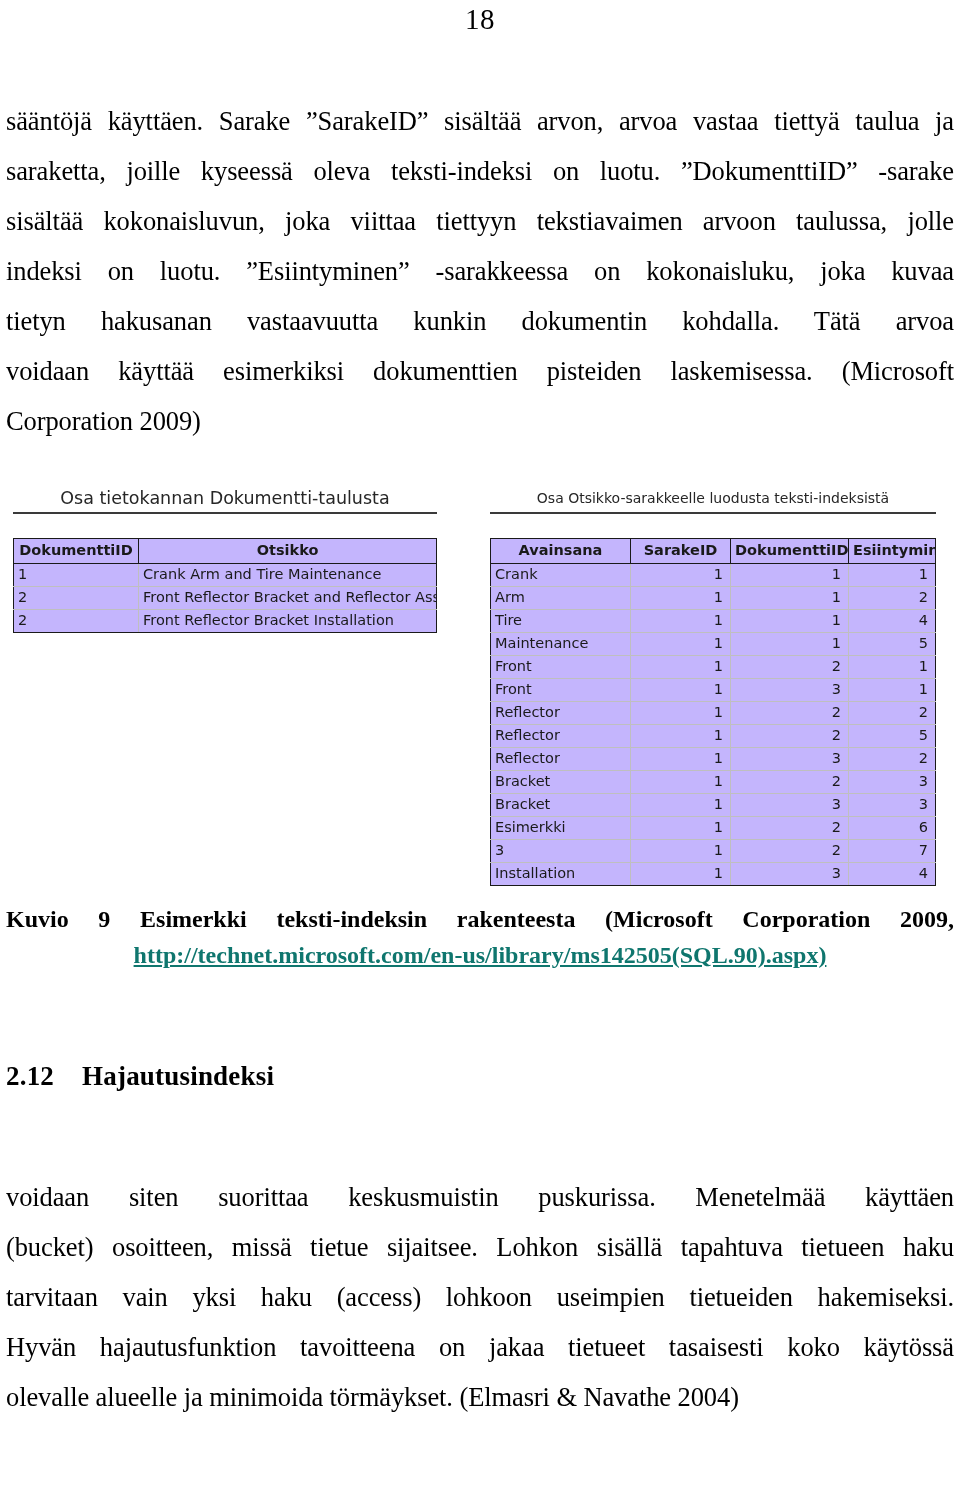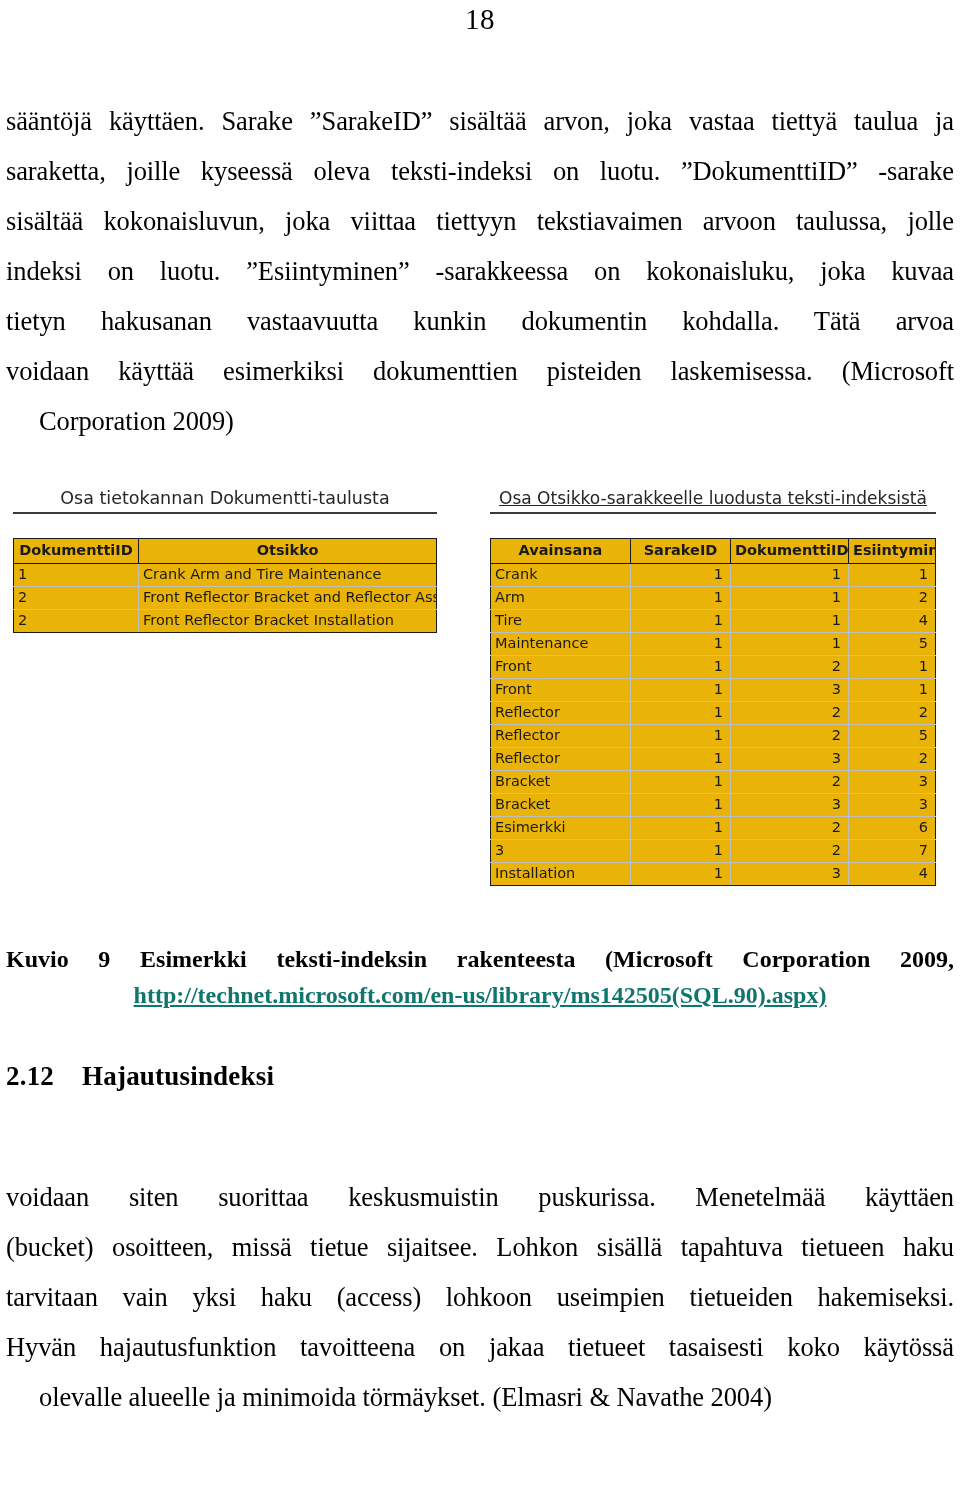--- a/index.html
+++ b/index.html
@@ -65,35 +65,35 @@
   .fig-title {
     font-size: 17.5px;
     line-height: 22px;
     text-align: center;
     color: #262626;
     white-space: nowrap;
     padding-bottom: 3px;
     font-weight: 400;
   }
   .fig-panel.left .fig-title { font-size: 17.5px; }
-  .fig-panel.right .fig-title { font-size: 17px; text-decoration: underline; }
+  .fig-panel.right .fig-title { font-size: 14px; }
 
   .fig-rule {
     height: 0;
     border-top: 2.5px solid #3a3a3a;
     margin-bottom: 24px;
   }
 
   table.xltable {
     border-collapse: collapse;
     width: 100%;
     table-layout: fixed;
     font-size: 14.5px;
     color: #1a1a1a;
-    background: #eab308;
+    background: #c4b5fd;
   }
   table.xltable th,
   table.xltable td {
     border: 1px solid #bfbfbf;
     padding: 1px 4px 2px 4px;
     height: 19px;
     line-height: 17px;
     overflow: hidden;
     white-space: nowrap;
   }
@@ -125,21 +125,20 @@
   .caption {
     position: absolute;
     left: 6px;
     top: 902px;
     width: 948px;
     font-size: 24px;
     line-height: 34px;
     font-weight: 700;
     text-align: justify;
     text-justify: inter-word;
-    margin-top: 40px;
   }
   .caption .cap-line1 {
     display: block;
     text-align: justify;
     text-align-last: justify;
     letter-spacing: 0px;
   }
   .caption .cap-line2 {
     display: block;
     text-align: center;
@@ -167,32 +166,31 @@
   
   .jline {
     display: block;
     text-align: justify;
     text-align-last: justify;
     white-space: nowrap;
   }
   .jline.last {
     text-align: center;
     text-align-last: left;
-    margin-left: 33px;
   }
 </style>
 </head>
 <body>
 
 <div class="page">
 
   <div class="page-number">18</div>
 
   <div class="body-text first">
-    <span class="jline">sääntöjä käyttäen. Sarake ˮSarakeIDˮ sisältää arvon, joka vastaa tiettyä taulua ja</span>
+    <span class="jline">sääntöjä käyttäen. Sarake ˮSarakeIDˮ sisältää arvon, arvoa vastaa tiettyä taulua ja</span>
     <span class="jline">saraketta, joille kyseessä oleva teksti-indeksi on luotu. ˮDokumenttiIDˮ -sarake</span>
     <span class="jline">sisältää kokonaisluvun, joka viittaa tiettyyn tekstiavaimen arvoon taulussa, jolle</span>
     <span class="jline">indeksi on luotu. ˮEsiintyminenˮ -sarakkeessa on kokonaisluku, joka kuvaa</span>
     <span class="jline">tietyn hakusanan vastaavuutta kunkin dokumentin kohdalla. Tätä arvoa</span>
     <span class="jline">voidaan käyttää esimerkiksi dokumenttien pisteiden laskemisessa. (Microsoft</span>
     <span class="jline last">Corporation 2009)</span>
   </div>
 
   <div class="figure">
 

